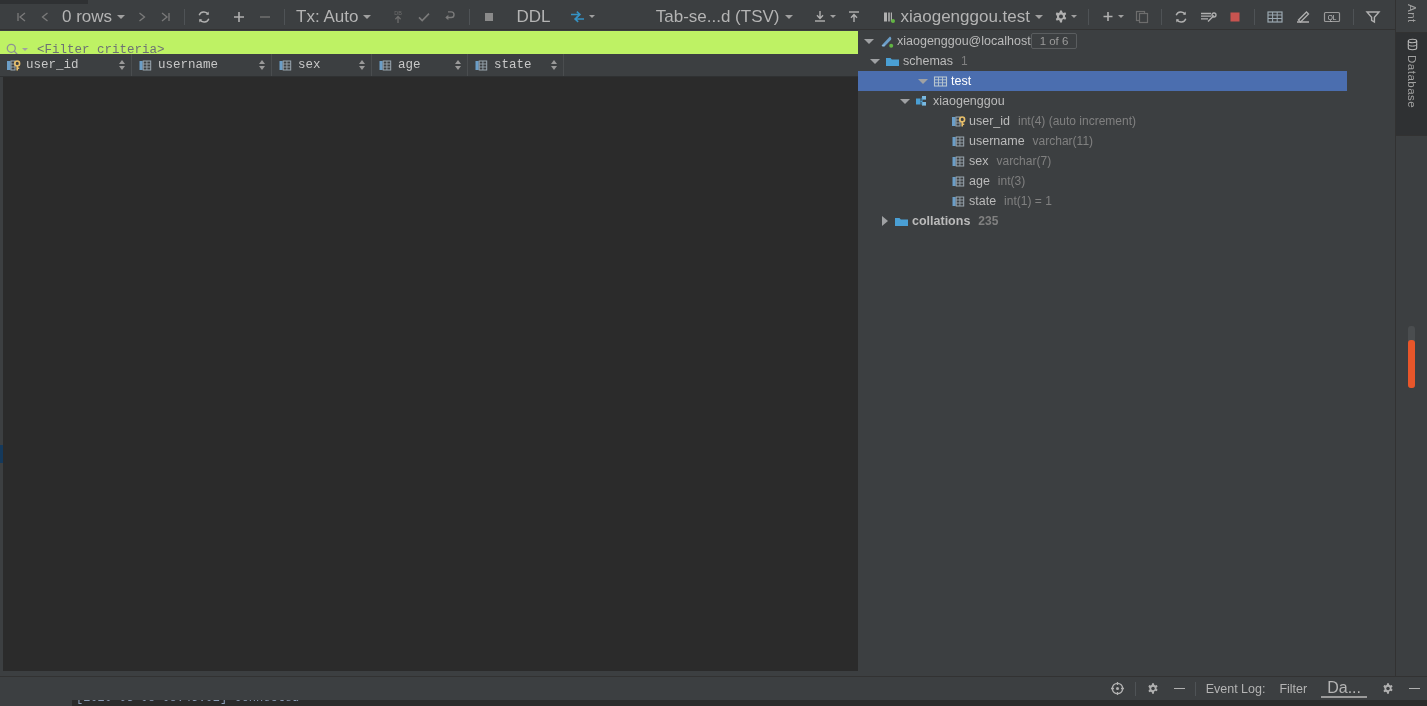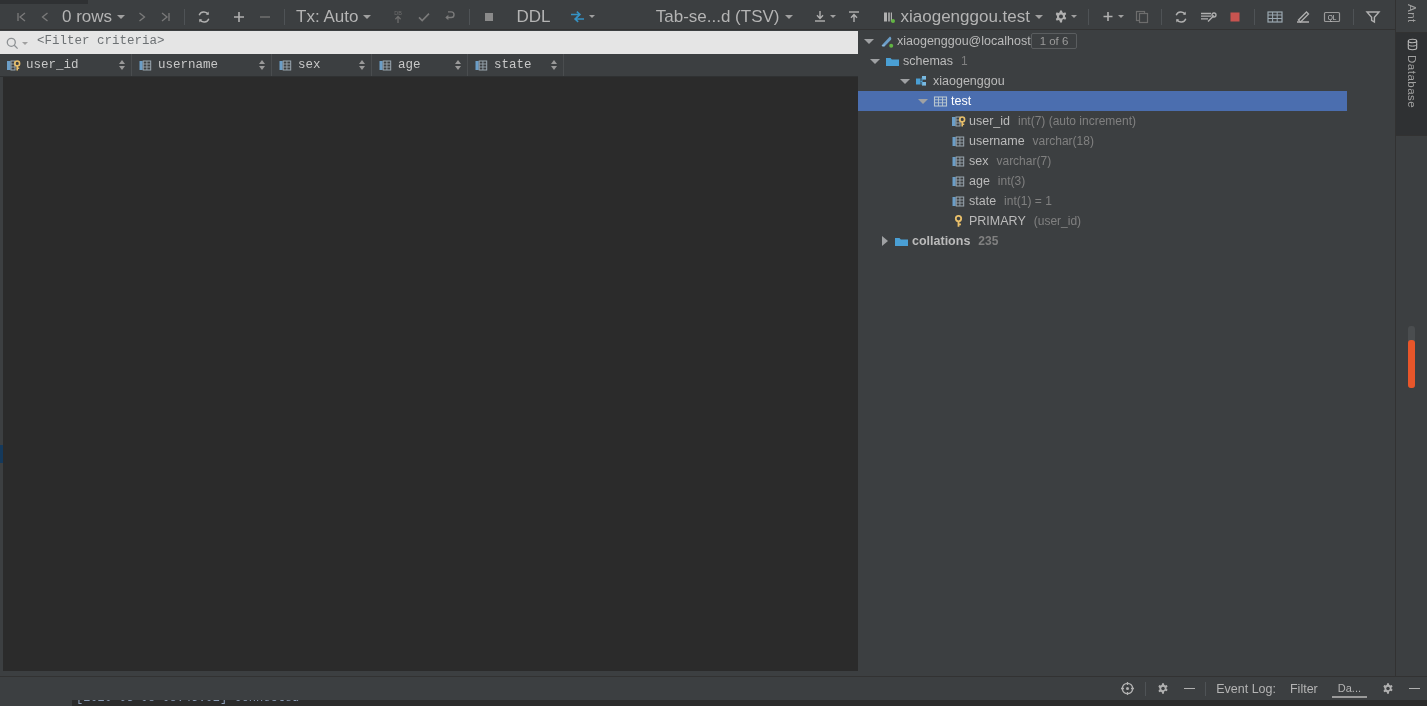--- a/index.html
+++ b/index.html
@@ -44,21 +44,21 @@
     display: inline-block; width: 0; height: 0; margin-left: 5px;
     border-left: 4px solid transparent; border-right: 4px solid transparent;
     border-top: 4px solid #a0a0a0;
   }
   .caret.sm { border-left-width: 3px; border-right-width: 3px; border-top-width: 3px; margin-left:2px;}
   svg { display: block; }
 
   
   .filterbar {
     position: absolute; left: 0; top: 31px; width: 904px; height: 38px;
-    background: #e5e5e5; display: flex; align-items: flex-start;
+    background: #bef264; display: flex; align-items: center;
     border-bottom: 1px solid #2f3132;
   }
   .filter-input {
     flex: 1; height: 20px; line-height: 20px;
     font-family: "Liberation Mono", monospace;
     font-size: 12.5px; color: #6d7174; padding-left: 4px;
   }
   .filter-clear { width: 22px; text-align: center; color: #8a8a8a; font-size: 13px; }
 
   
@@ -169,21 +169,21 @@
     background: #3c3f41; border-top: 1px solid #323232;
     display: flex; align-items: center; justify-content: flex-end;
   }
   .sb-item {
     display: flex; align-items: center; height: 24px; padding: 0 7px;
     font-size: 12.5px; color: #b4b4b4; white-space: nowrap;
   }
   .sb-sep { width: 1px; height: 14px; background: #4f5356; margin: 0 3px; }
   .sb-tab-active {
     border-bottom: 2px solid #9a9a9a; height: 19px; display: flex; align-items: center;
-    padding: 0 6px; color: #b4b4b4; font-size: 11px;
+    padding: 0 6px; color: #b4b4b4; font-size: 16px;
   }
   .minus { display: inline-block; width: 11px; height: 1px; background: #b0b0b0; }
 
   .cutbar {
     position: absolute; left: 0; top: 700px; width: 1427px; height: 6px;
     background: #2b2b2b; overflow: hidden;
   }
   .cutbar .leftpad { position: absolute; left: 0; top: 0; width: 72px; height: 6px; background: #3c3f41; }
   .cutbar .cuttext {
     position: absolute; left: 76px; top: -9px;
@@ -531,67 +531,67 @@
       <div class="trow" style="padding-left: 12px;">
         <span class="twist "></span>
         <span class="ticon">
           <svg width="15" height="15" viewBox="0 0 15 15">
             <path d="M1 4h4.5l1.3 1.5H14V12H1z" fill="#4a9fd4"></path>
           </svg>
         </span>
         <span class="tlabel">schemas</span>
         <span class="tmeta">1</span>
       </div>
+      <div class="trow sel" style="padding-left: 60px;">
+        <span class="twist "></span>
+        <span class="ticon">
+          <svg width="15" height="15" viewBox="0 0 15 15">
+            <rect x="1.5" y="3" width="12" height="9" fill="none" stroke="#b9c6cf" stroke-width="1.1"></rect>
+            <path d="M1.5 5.8h12M1.5 8.8h12M5.5 3v9M9.5 3v9" stroke="#b9c6cf" stroke-width="0.9"></path>
+          </svg>
+        </span>
+        <span class="tlabel">test</span>
+      </div>
       <div class="trow" style="padding-left: 42px;">
         <span class="twist "></span>
         <span class="ticon">
           <svg width="15" height="15" viewBox="0 0 15 15">
             <rect x="1" y="4.5" width="4.5" height="6" fill="#4a9fd4"></rect>
             <rect x="7" y="2" width="4" height="3.6" fill="#7ab9e0"></rect>
             <rect x="7" y="8" width="4" height="3.6" fill="#7ab9e0"></rect>
             <path d="M5.5 7.5h1.5M7 3.8v7" stroke="#4a9fd4" stroke-width="1"></path>
           </svg>
         </span>
         <span class="tlabel">xiaogenggou</span>
-      </div>
-      <div class="trow sel" style="padding-left: 60px;">
-        <span class="twist "></span>
-        <span class="ticon">
-          <svg width="15" height="15" viewBox="0 0 15 15">
-            <rect x="1.5" y="3" width="12" height="9" fill="none" stroke="#b9c6cf" stroke-width="1.1"></rect>
-            <path d="M1.5 5.8h12M1.5 8.8h12M5.5 3v9M9.5 3v9" stroke="#b9c6cf" stroke-width="0.9"></path>
-          </svg>
-        </span>
-        <span class="tlabel">test</span>
       </div>
       <div class="trow" style="padding-left: 78px;">
         <span class="twist none"></span>
         <span class="ticon">
           <svg width="15" height="15" viewBox="0 0 15 15">
             <rect x="1" y="3" width="3.6" height="9" fill="#6b9ec8"></rect>
             <rect x="5" y="3" width="4" height="9" fill="none" stroke="#9aa7b0" stroke-width="1"></rect>
             <path d="M5 6h4M5 9h4" stroke="#9aa7b0" stroke-width="0.9"></path>
             <circle cx="11.2" cy="5.4" r="2.4" fill="none" stroke="#e8bf6a" stroke-width="1.6"></circle>
             <path d="M11.2 7.6v5M11.2 10.2h2" stroke="#e8bf6a" stroke-width="1.6"></path>
           </svg>
         </span>
         <span class="tlabel">user_id</span>
-        <span class="tmeta">int(7) (auto increment)</span>
+        <span class="tmeta">int(4) (auto increment)</span>
       </div>
       <div class="trow" style="padding-left: 78px;">
         <span class="twist none"></span>
         <span class="ticon">
           <svg width="15" height="15" viewBox="0 0 15 15">
             <rect x="1.5" y="3" width="3.2" height="9" fill="#6b9ec8"></rect>
             <rect x="5.2" y="3" width="7.5" height="9" fill="none" stroke="#9aa7b0" stroke-width="1"></rect>
             <path d="M5.2 6h7.5M5.2 9h7.5M8.9 3v9" stroke="#9aa7b0" stroke-width="0.9"></path>
           </svg>
         </span>
         <span class="tlabel">username</span>
-        <span class="tmeta">varchar(18)</span>
+        <span class="tmeta">varchar(11)</span>
       </div>
       <div class="trow" style="padding-left: 78px;">
         <span class="twist none"></span>
         <span class="ticon">
           <svg width="15" height="15" viewBox="0 0 15 15">
             <rect x="1.5" y="3" width="3.2" height="9" fill="#6b9ec8"></rect>
             <rect x="5.2" y="3" width="7.5" height="9" fill="none" stroke="#9aa7b0" stroke-width="1"></rect>
             <path d="M5.2 6h7.5M5.2 9h7.5M8.9 3v9" stroke="#9aa7b0" stroke-width="0.9"></path>
           </svg>
         </span>
@@ -614,31 +614,20 @@
         <span class="twist none"></span>
         <span class="ticon">
           <svg width="15" height="15" viewBox="0 0 15 15">
             <rect x="1.5" y="3" width="3.2" height="9" fill="#6b9ec8"></rect>
             <rect x="5.2" y="3" width="7.5" height="9" fill="none" stroke="#9aa7b0" stroke-width="1"></rect>
             <path d="M5.2 6h7.5M5.2 9h7.5M8.9 3v9" stroke="#9aa7b0" stroke-width="0.9"></path>
           </svg>
         </span>
         <span class="tlabel">state</span>
         <span class="tmeta">int(1) = 1</span>
-      </div>
-      <div class="trow" style="padding-left: 78px;">
-        <span class="twist none"></span>
-        <span class="ticon">
-          <svg width="15" height="15" viewBox="0 0 15 15">
-            <circle cx="7.5" cy="4.6" r="2.7" fill="none" stroke="#e8bf6a" stroke-width="1.8"></circle>
-            <path d="M7.5 7.3v5.4M7.5 10.4h2.4" stroke="#e8bf6a" stroke-width="1.8"></path>
-          </svg>
-        </span>
-        <span class="tlabel">PRIMARY</span>
-        <span class="tmeta">(user_id)</span>
       </div>
       <div class="trow" style="padding-left: 24px; font-weight: bold;">
         <span class="twist closed"></span>
         <span class="ticon">
           <svg width="15" height="15" viewBox="0 0 15 15">
             <path d="M1 4h4.5l1.3 1.5H14V12H1z" fill="#4a9fd4"></path>
           </svg>
         </span>
         <span class="tlabel">collations</span>
         <span class="tmeta">235</span>

